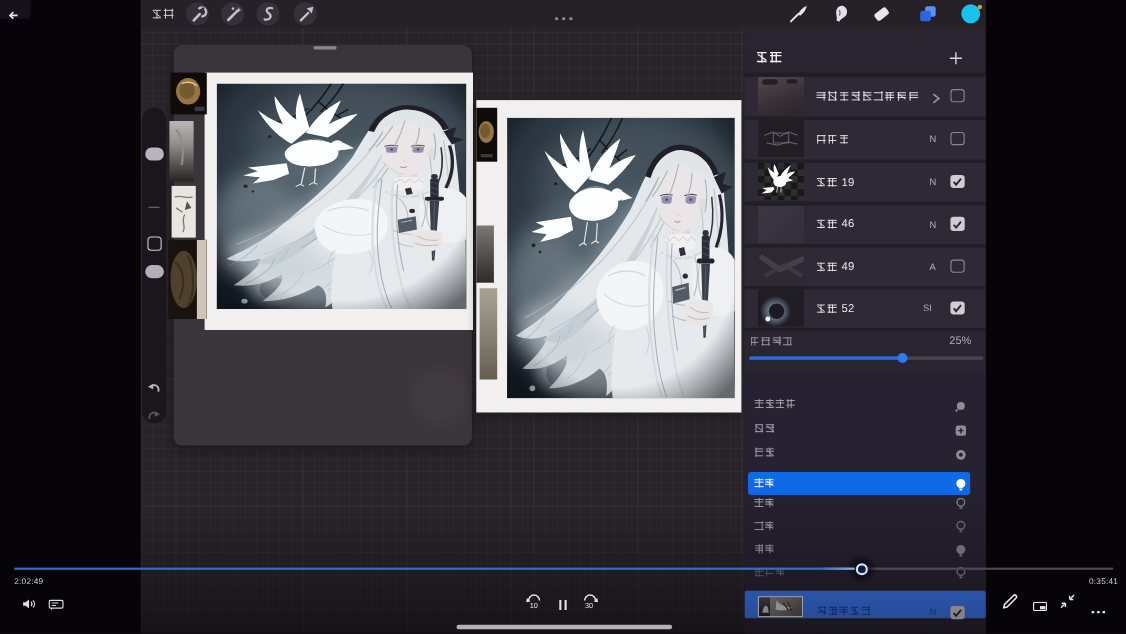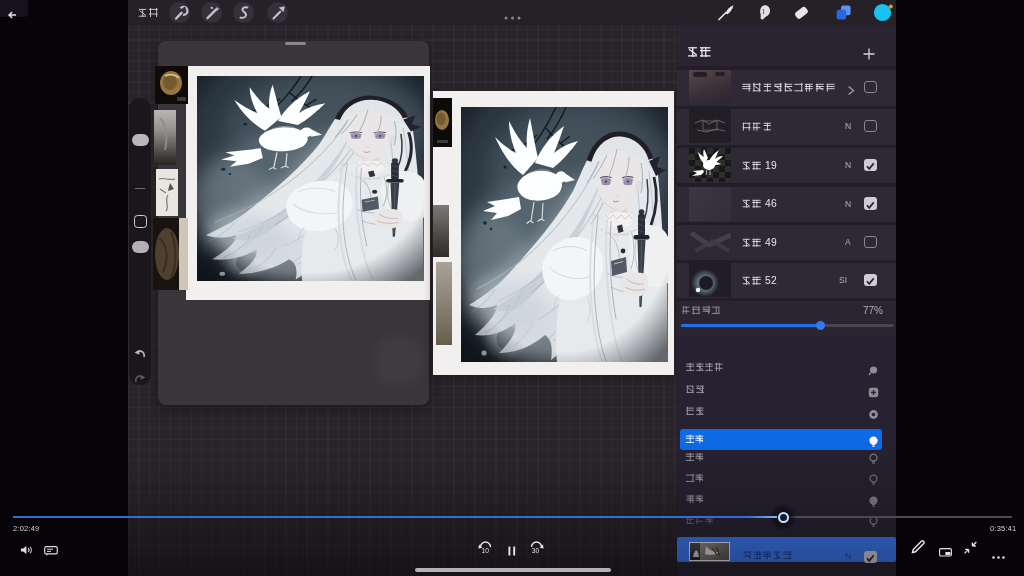--- a/index.html
+++ b/index.html
@@ -641,21 +641,21 @@
         </g>
         <g transform="translate(30.0,0)">
           <line x1="0.8" y1="2.1" x2="8.4" y2="2.1"></line>
           <line x1="0.8" y1="8.4" x2="8.4" y2="8.4"></line>
           <line x1="5.2" y1="1.8" x2="5.2" y2="9.1"></line>
           <line x1="7.9" y1="1.8" x2="7.9" y2="9.1"></line>
         </g>
       </g>
     </svg>
   </div>
-<div style="position:absolute;left:863px;top:305px;width:34px;font-size:10px;color:#b1aeb7;">77%</div>
+<div style="position:absolute;left:863px;top:305px;width:34px;font-size:10px;color:#b1aeb7;">25%</div>
 <div style="position:absolute;left:681px;top:324px;width:213px;height:2.6px;background:#4a4650;border-radius:1.5px;"></div>
 <div style="position:absolute;left:681px;top:324px;width:139px;height:2.6px;background:#1e6fe8;border-radius:1.5px;"></div>
 <div style="position:absolute;left:815.5px;top:320.5px;width:9px;height:9px;background:#2e7bf0;border-radius:50%;"></div>
 <div style="position:absolute;left:677px;top:337px;width:219px;height:199px;background:#272231;"></div>
 <div style="position:absolute;left:685px;top:361.5px;opacity:1;">
     <svg width="39" height="10" style="display:block;">
       <g stroke="#a9a6b0" stroke-width="0.85" stroke-linecap="butt">
         <g transform="translate(0.0,0)">
           <line x1="1.2" y1="2.1" x2="9.2" y2="2.1"></line>
           <line x1="1.2" y1="4.3" x2="9.2" y2="4.3"></line>

